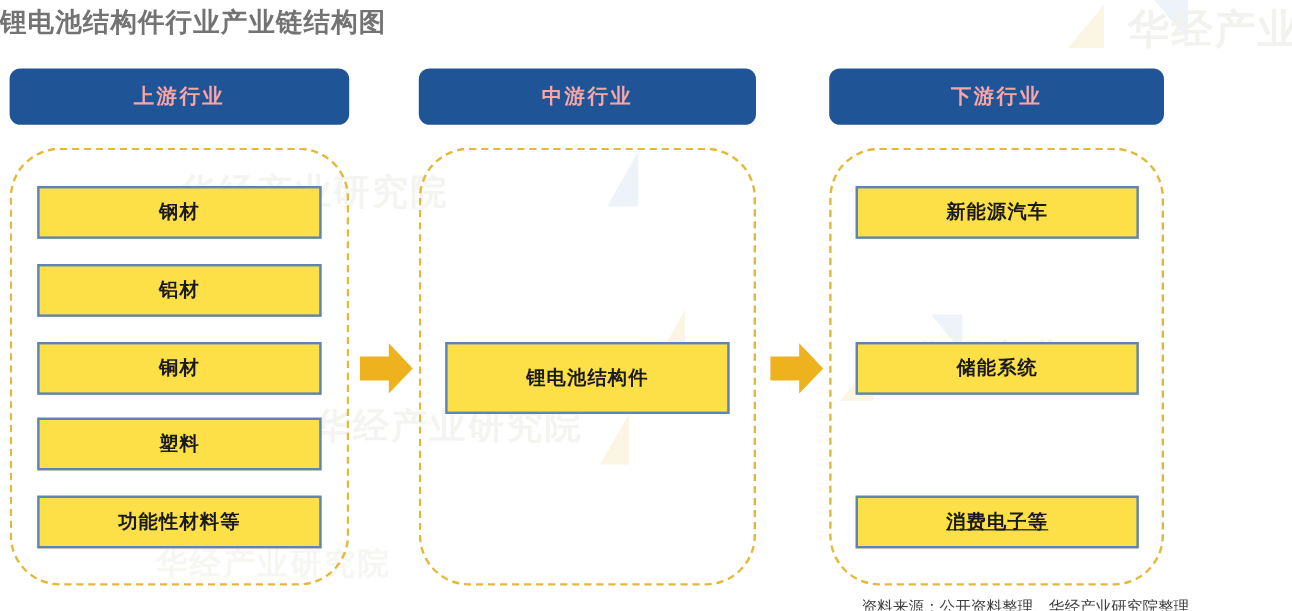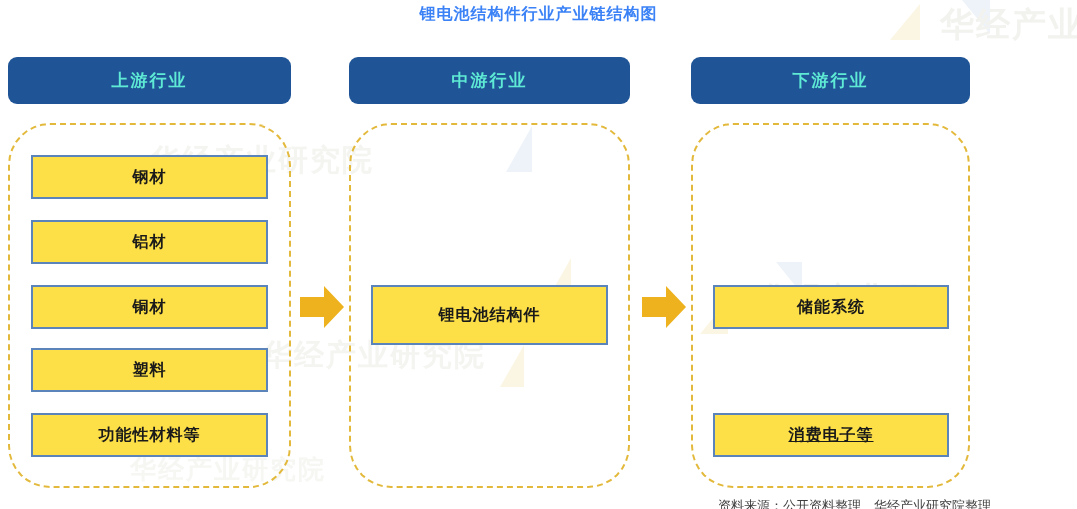--- a/index.html
+++ b/index.html
@@ -51,34 +51,33 @@
   .wmE { top: 345px; left: 500px; border-width: 0 0 42px 24px; border-color: transparent transparent #fbf6e4 transparent; }
   .wmF { top: 126px; left: 506px; border-width: 0 0 46px 26px; border-color: transparent transparent #eef3f9 transparent; }
   .wmG { top: 258px; left: 545px; border-width: 0 0 46px 26px; border-color: transparent transparent #fbf6e4 transparent; }
 
   
   .title {
     position: absolute;
     top: 4px;
     left: 0;
     width: 1077px;
-    text-align: center;
-    font-size: 16px;
-    font-weight: bold;
-    color: #3b82f6;
+    font-size: 22px;
+    font-weight: bold;
+    color: #737373;
     letter-spacing: 1px;
   }
 
   
   .col-header {
     position: absolute;
     height: 47px;
     background: #1f5597;
     border-radius: 9px;
-    color: #5eead4;
+    color: #fca5a5;
     font-size: 17px;
     font-weight: bold;
     letter-spacing: 2px;
     display: flex;
     align-items: center;
     justify-content: center;
   }
   .hdr-up   { left: 8px;   top: 57px; width: 283px; }
   .hdr-mid  { left: 349px; top: 57px; width: 281px; }
   .hdr-down { left: 691px; top: 57px; width: 279px; }
@@ -176,20 +175,21 @@
   <div class="dashed-box dash-down"></div>
 
   <div class="item-box up-item up-1">钢材</div>
   <div class="item-box up-item up-2">铝材</div>
   <div class="item-box up-item up-3">铜材</div>
   <div class="item-box up-item up-4">塑料</div>
   <div class="item-box up-item up-5">功能性材料等</div>
 
   <div class="item-box mid-1">锂电池结构件</div>
 
+  <div class="item-box down-item down-1">新能源汽车</div>
   <div class="item-box down-item down-2">储能系统</div>
   <div class="item-box down-item down-3">消费电子等</div>
 
   <div class="arrow arrow-1">
     <svg width="48" height="50" viewBox="0 0 48 50" xmlns="http://www.w3.org/2000/svg">
       <polygon points="2,15 26,15 26,4 46,25 26,46 26,35 2,35" fill="#EDB21E"></polygon>
     </svg>
   </div>
   <div class="arrow arrow-2">
     <svg width="48" height="50" viewBox="0 0 48 50" xmlns="http://www.w3.org/2000/svg">

